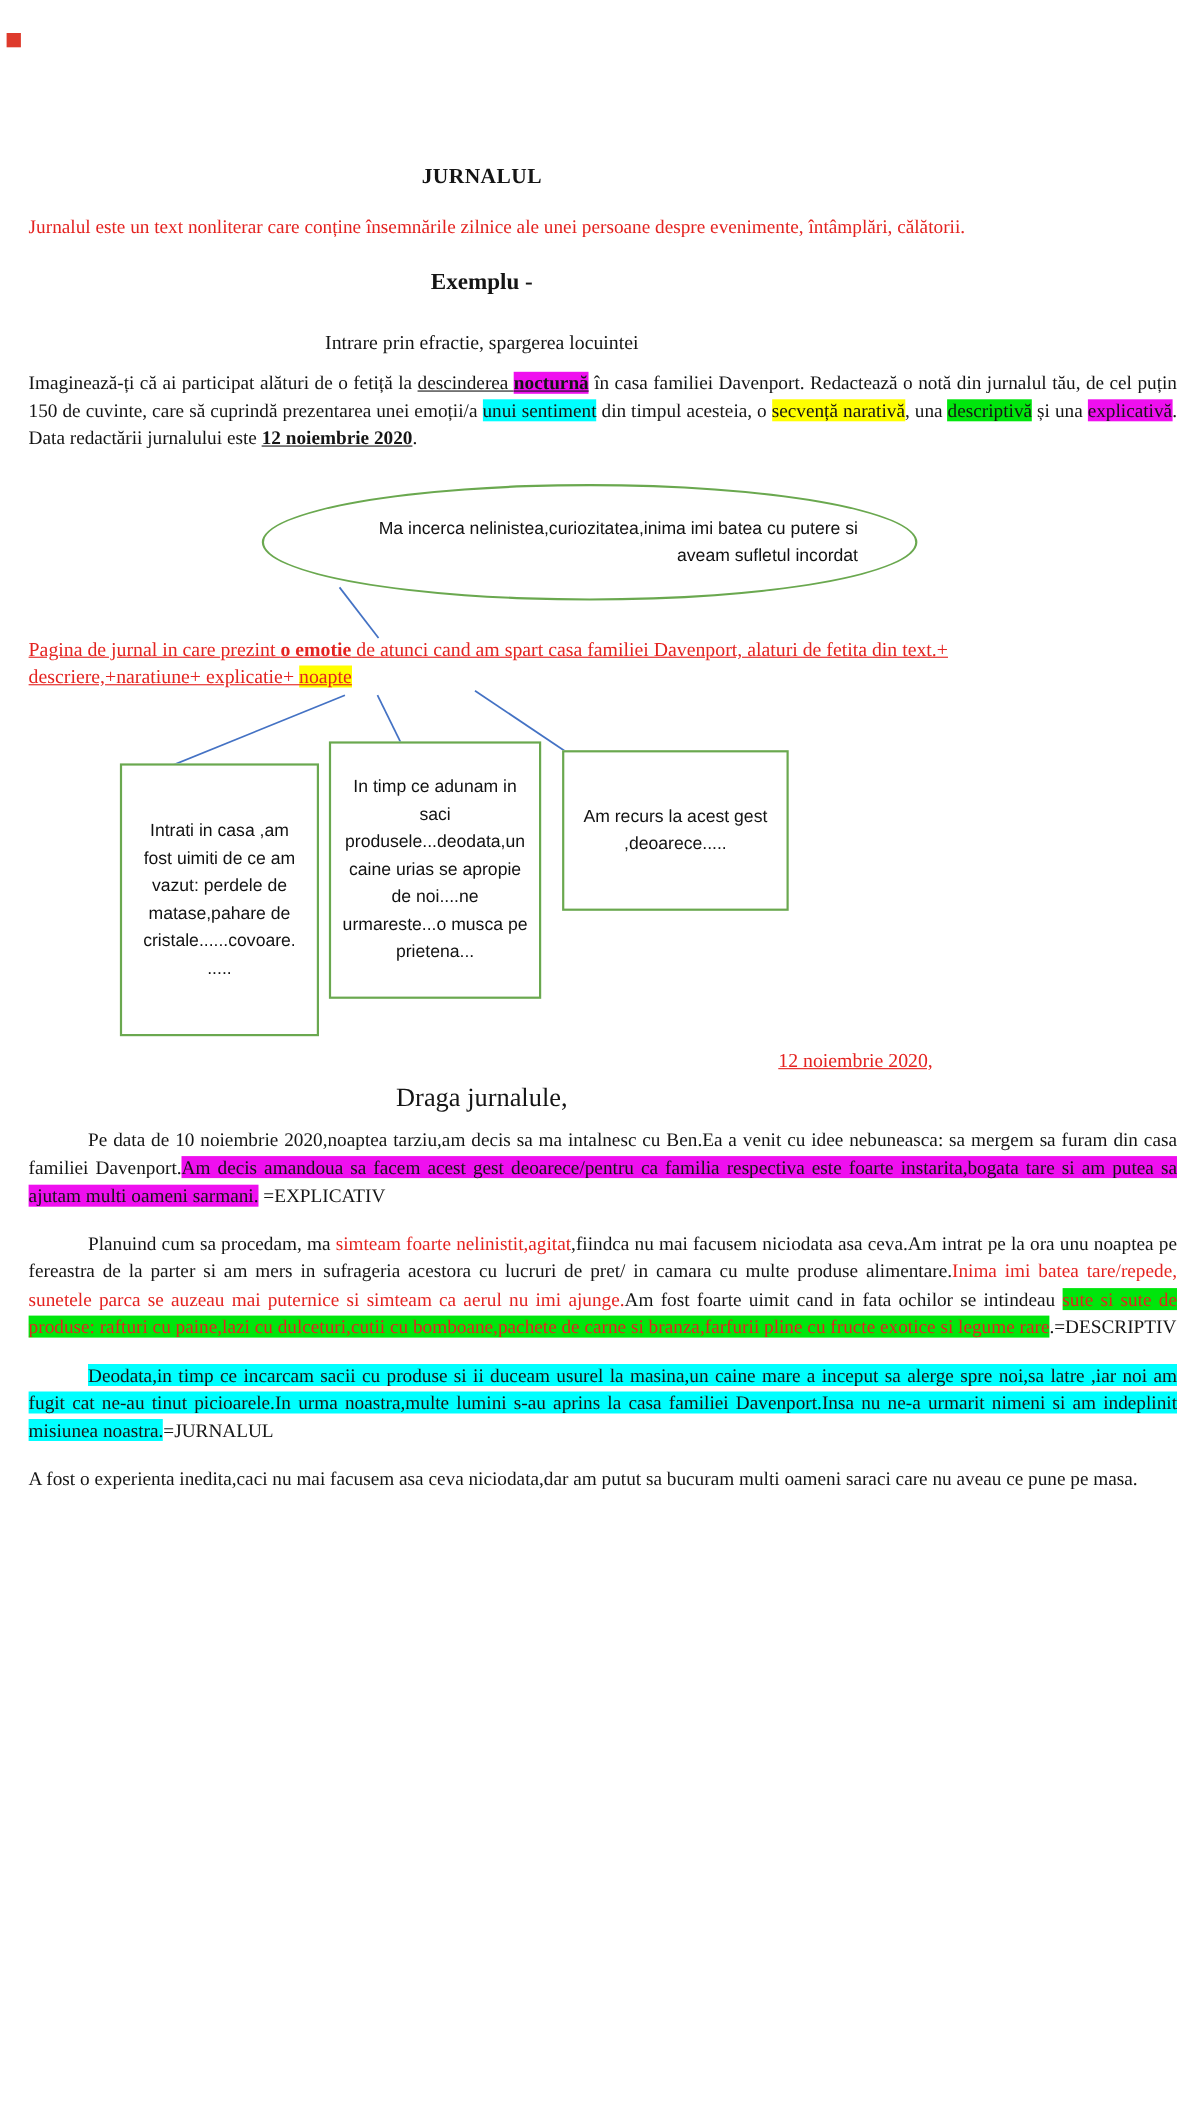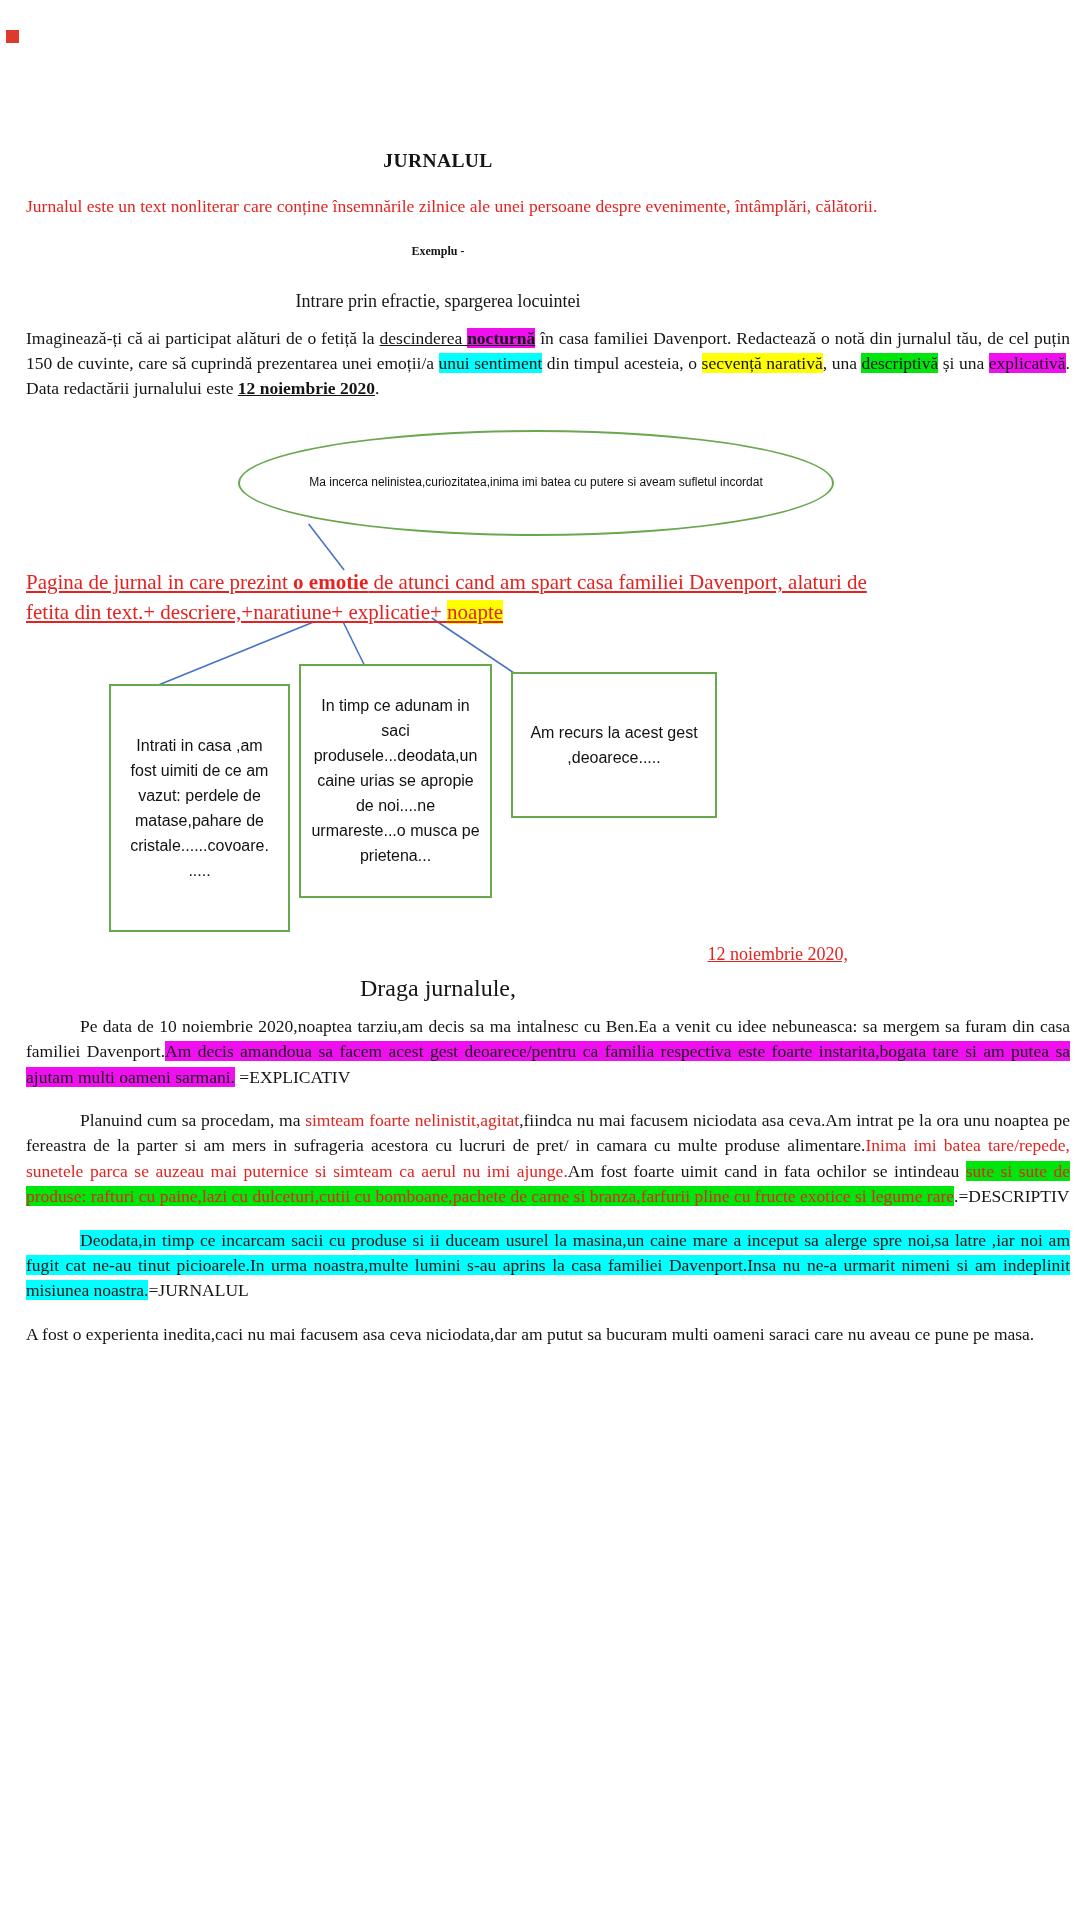--- a/index.html
+++ b/index.html
@@ -11,44 +11,44 @@
     font-family: "Liberation Serif", serif;
     font-size: 17.5px;
     color: #151515;
     overflow: hidden;
   }
   .artifact { position: absolute; left: 6px; top: 30px; width: 13px; height: 13px; background: #de3a2c; }
   .content { padding: 150px 10px 0 26px; }
   .center { text-align: center; padding-right: 220px; }
   .title { font-size: 19.5px; font-weight: bold; letter-spacing: .4px; }
   .intro { margin-top: 22px; line-height: 1.48; color: var(--text-red, #e42320); }
-  .example { margin-top: 24px; font-size: 12px; font-weight: bold; }
+  .example { margin-top: 24px; font-size: 21px; font-weight: bold; }
   .subtitle { margin-top: 32px; font-size: 18px; }
   .task { margin-top: 14px; line-height: 1.42; text-align: justify; }
   .u { text-decoration: underline; }
   .b { font-weight: bold; }
   .red { color: var(--text-red, #e42320); }
   .hl-m { background: var(--hl-magenta, #ef0fef); }
   .hl-c { background: var(--hl-cyan, #00ffff); }
   .hl-y { background: var(--hl-yellow, #ffff00); }
   .hl-g { background: var(--hl-green, #00e60c); }
 
   .diagram { position: relative; height: 516px; margin-top: 6px; font-family: "Liberation Sans", sans-serif; }
   .lines { position: absolute; left: 0; top: 0; width: 100%; height: 100%; }
   .lines line { stroke: var(--line-blue, #4472c4); stroke-width: 1.6; }
   .ellipse {
     position: absolute; left: 212px; top: 12px; width: 488px; height: 102px;
     border: 2px solid var(--shape-green, #6aa84f); border-radius: 50%;
     display: flex; align-items: center; justify-content: center;
     text-align: center; padding: 0 52px; background: #fff;
   }
-  .ellipse span { font-size: 12px; line-height: 25px; color: #111; }
+  .ellipse span { font-size: 16px; line-height: 25px; color: #111; text-align: right; }
   .heading {
     position: absolute; left: 0; top: 150px; width: 852px;
-    font-family: "Liberation Serif", serif; font-size: 21px; line-height: 1.42;
+    font-family: "Liberation Serif", serif; font-size: 18px; line-height: 1.42;
     color: var(--text-red, #e42320); text-decoration: underline;
   }
   .nbox {
     position: absolute; border: 2px solid var(--shape-green, #6aa84f); background: #fff;
     display: flex; align-items: center; justify-content: flex-start; text-align: center;
   }
   .nbox span { font-size: 16px; line-height: 25px; color: #111; overflow-wrap: break-word; width: 100%; }
   .box1 { left: 83px;  top: 266px; width: 153px; height: 232px; padding: 6px 12px; }
   .box2 { left: 273px; top: 246px; width: 173px; height: 218px; padding: 6px 8px; }
   .box3 { left: 485px; top: 254px; width: 174px; height: 130px; padding: 6px 14px; }

